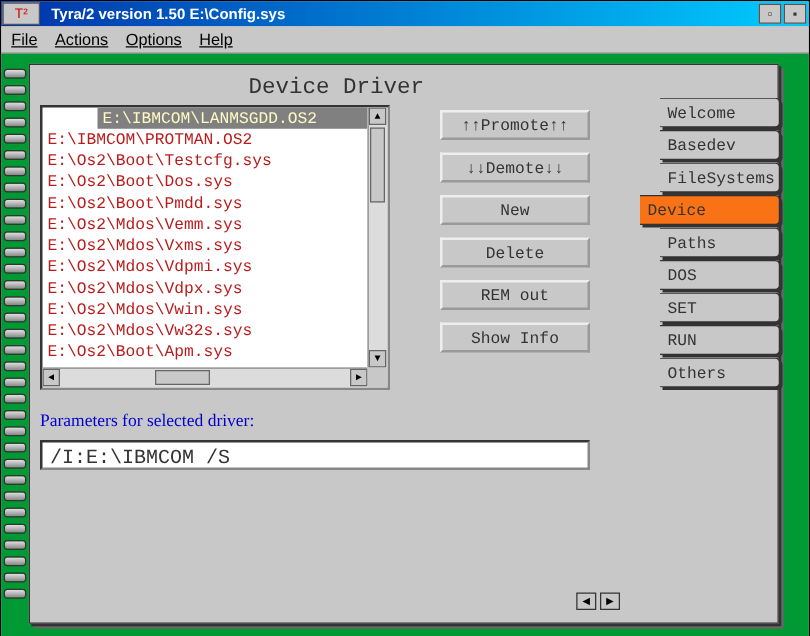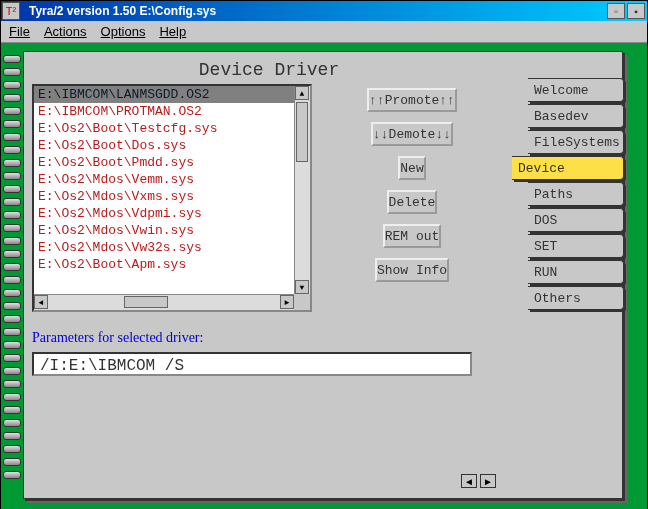--- a/index.html
+++ b/index.html
@@ -22,21 +22,21 @@
 .titlebar {
   height: 20px;
   background: linear-gradient(to right, #0033aa, #00ccff);
   display: flex;
   align-items: center;
   color: #fff;
   font-weight: bold;
   font-size: 12px;
 }
 .titlebar .sysicon {
-  width: 18px; height: 18px;
+  width: 30px; height: 18px;
   background: #c8c8c8;
   margin: 1px;
   display: flex;
   align-items: center;
   justify-content: center;
   color: #cc0000;
   font-weight: normal;
   font-size: 11px;
   border: 1px solid #555;
 }
@@ -116,21 +116,22 @@
   position:absolute;top:0;left:0;right:16px;bottom:16px;
   overflow:hidden;
 }
 .listbox .item {
   padding: 1px 4px;
   white-space: nowrap;
   color: #b91c1c;
 }
 .listbox .item.sel {
   background: #808080;
-  color: #0f172a;
+  color: #fef9c3;
+  margin-left: 44px;
 }
 .vscroll {
   position:absolute;right:0;top:0;bottom:16px;width:16px;
   background:#dcdcdc;border-left:1px solid #888;
 }
 .vscroll .btn, .hscroll .btn {
   width:14px;height:14px;background:#c8c8c8;border:1px solid #666;
   display:flex;align-items:center;justify-content:center;font-size:8px;
   position:absolute;
 }
@@ -145,21 +146,20 @@
 .hscroll .right{right:0;top:0;}
 .hscroll .thumb{position:absolute;left:90px;top:1px;height:12px;width:44px;background:#c8c8c8;border:1px solid #666;}
 .corner{position:absolute;right:0;bottom:0;width:16px;height:16px;background:#c8c8c8;}
 .btncol {
   margin-left: 40px;
   display: flex;
   flex-direction: column;
   gap: 10px;
   width: 120px;
   padding-top: 4px;
-  align-items: center;
 }
 .btn2 {
   height: 24px;
   background: #c8c8c8;
   border: 2px outset #eee;
   font-family: "Courier New", monospace;
   font-size: 13px;
   display: flex;
   align-items: center;
   justify-content: center;
@@ -215,21 +215,21 @@
   color: #333;
   border-radius: 0 4px 4px 0;
   position: relative;
   box-shadow: 2px 2px 0 #333;
   white-space: nowrap;
   overflow: hidden;
 }
 .tab.active {
   margin-left: -16px;
   width: 112px;
-  background: #fde047;
+  background: #f97316;
   z-index:2;
 }
 </style>
 </head>
 <body>
 
 <div class="window">
   <div class="titlebar">
     <div class="sysicon">T²</div>
     <div class="title-text">Tyra/2 version 1.50   E:\Config.sys</div>
@@ -288,20 +288,21 @@
             <div class="listbox">
               <div class="list-items" id="list-items">
                   <div class="item sel">E:\IBMCOM\LANMSGDD.OS2</div>
                   <div class="item">E:\IBMCOM\PROTMAN.OS2</div>
                   <div class="item">E:\Os2\Boot\Testcfg.sys</div>
                   <div class="item">E:\Os2\Boot\Dos.sys</div>
                   <div class="item">E:\Os2\Boot\Pmdd.sys</div>
                   <div class="item">E:\Os2\Mdos\Vemm.sys</div>
                   <div class="item">E:\Os2\Mdos\Vxms.sys</div>
                   <div class="item">E:\Os2\Mdos\Vdpmi.sys</div>
+                  <div class="item">E:\Os2\Mdos\Vdpx.sys</div>
                   <div class="item">E:\Os2\Mdos\Vwin.sys</div>
                   <div class="item">E:\Os2\Mdos\Vw32s.sys</div>
                   <div class="item">E:\Os2\Boot\Apm.sys</div>
                 </div>
               <div class="vscroll">
                 <div class="btn up">▲</div>
                 <div class="thumb"></div>
                 <div class="btn down">▼</div>
               </div>
               <div class="hscroll">

